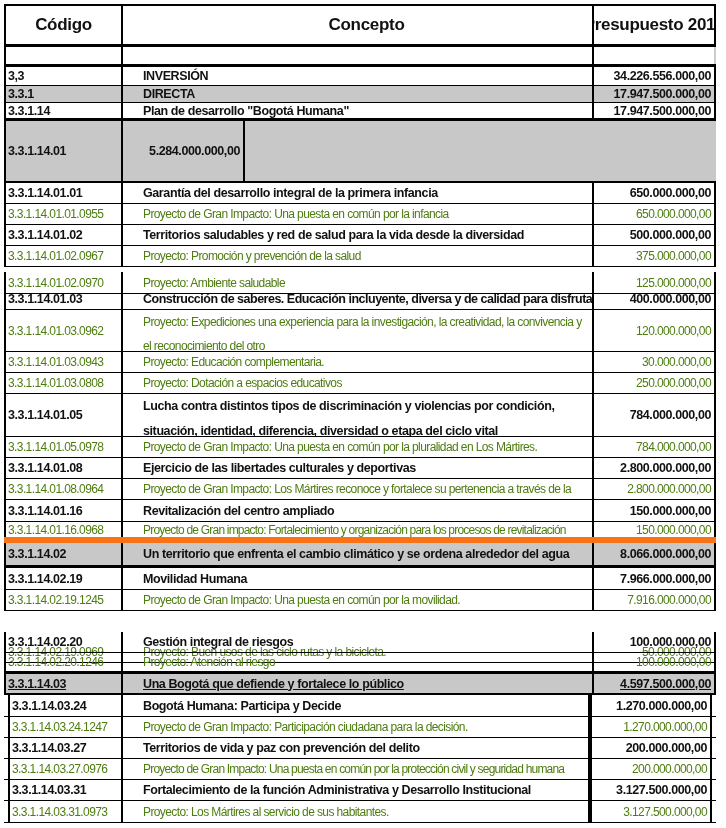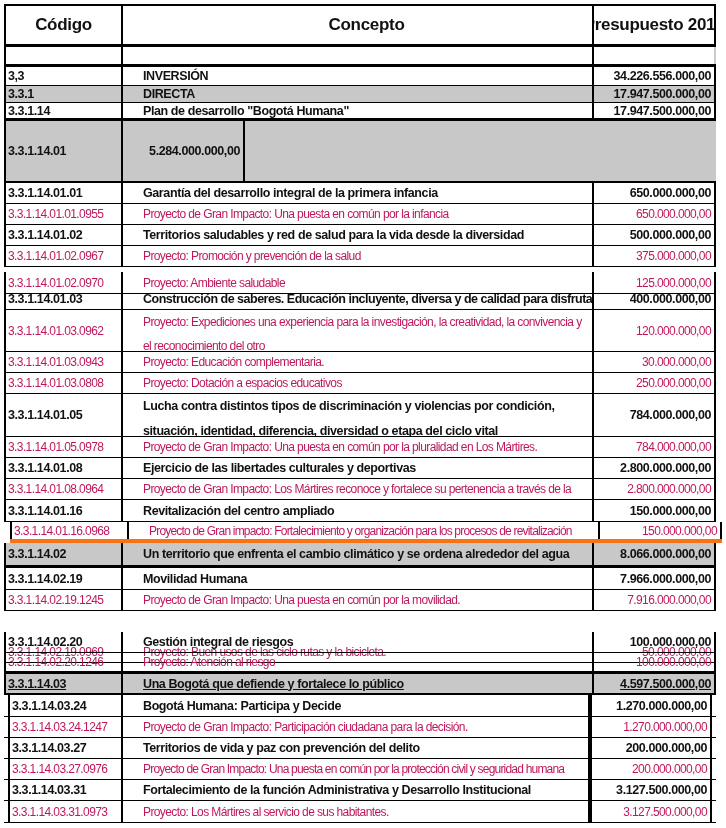--- a/index.html
+++ b/index.html
@@ -12,21 +12,21 @@
   .cell { box-sizing: border-box; display: flex; align-items: center; overflow: hidden;
           border-right: 2px solid #000; padding: 0 2px; font-size: 12.5px;
           letter-spacing: -0.4px; transform-origin: left center; white-space: nowrap; }
   .c1 { width: 119px; border-left: 2px solid #000; }
   .c2 { width: 471px; padding-left: 20px; }
   .c3 { width: 122px; justify-content: flex-end; padding-right: 3px; }
   .b { font-weight: bold; }
   .wrap { white-space: normal; line-height: 21px; }
   .hdr .cell { justify-content: center; font-size: 17px; font-weight: bold; letter-spacing: -0.3px; }
   .hdr { border-top: 2px solid #000; border-bottom: 3px solid #000; }
-  .proj { color: #be185d; font-size: 12px; letter-spacing: -0.6px; }
+  .proj { color: #4d7c0f; font-size: 12px; letter-spacing: -0.6px; }
   .sec3 .c1 { margin-left: 4px; width: 115px; }
 </style>
 </head>
 <body>
 
 <div class="tbl">
 
   <div class="row hdr" style="top:0;height:43px;">
     <div class="cell c1">Código</div>
     <div class="cell c2">Concepto</div>
@@ -123,21 +123,21 @@
   <div class="row" style="top:475px;height:21px;">
     <div class="cell c1 proj">3.3.1.14.01.08.0964</div>
     <div class="cell c2 proj">Proyecto de Gran Impacto: Los Mártires reconoce y  fortalece su pertenencia a través de la</div>
     <div class="cell c3 proj">2.800.000.000,00</div>
   </div>
   <div class="row" style="top:496px;height:22px;">
     <div class="cell c1 b">3.3.1.14.01.16</div>
     <div class="cell c2 b">Revitalización del centro ampliado</div>
     <div class="cell c3 b">150.000.000,00</div>
   </div>
-  <div class="row" style="top:518px;height:21px;border-bottom:4px solid #f97316;margin-left:6px;">
+  <div class="row" style="top:518px;height:21px;border-bottom:6px solid #f97316;">
     <div class="cell c1 proj">3.3.1.14.01.16.0968</div>
     <div class="cell c2 proj" style="letter-spacing:-0.8px;">Proyecto de Gran impacto: Fortalecimiento y  organización para los procesos de revitalización</div>
     <div class="cell c3 proj">150.000.000,00</div>
   </div>
 
   <div class="row gray" style="top:539px;height:25px;border-bottom:3px solid #000;">
     <div class="cell c1 b">3.3.1.14.02</div>
     <div class="cell c2 b">Un territorio que enfrenta el cambio climático y se ordena alrededor del agua</div>
     <div class="cell c3 b">8.066.000.000,00</div>
   </div>

